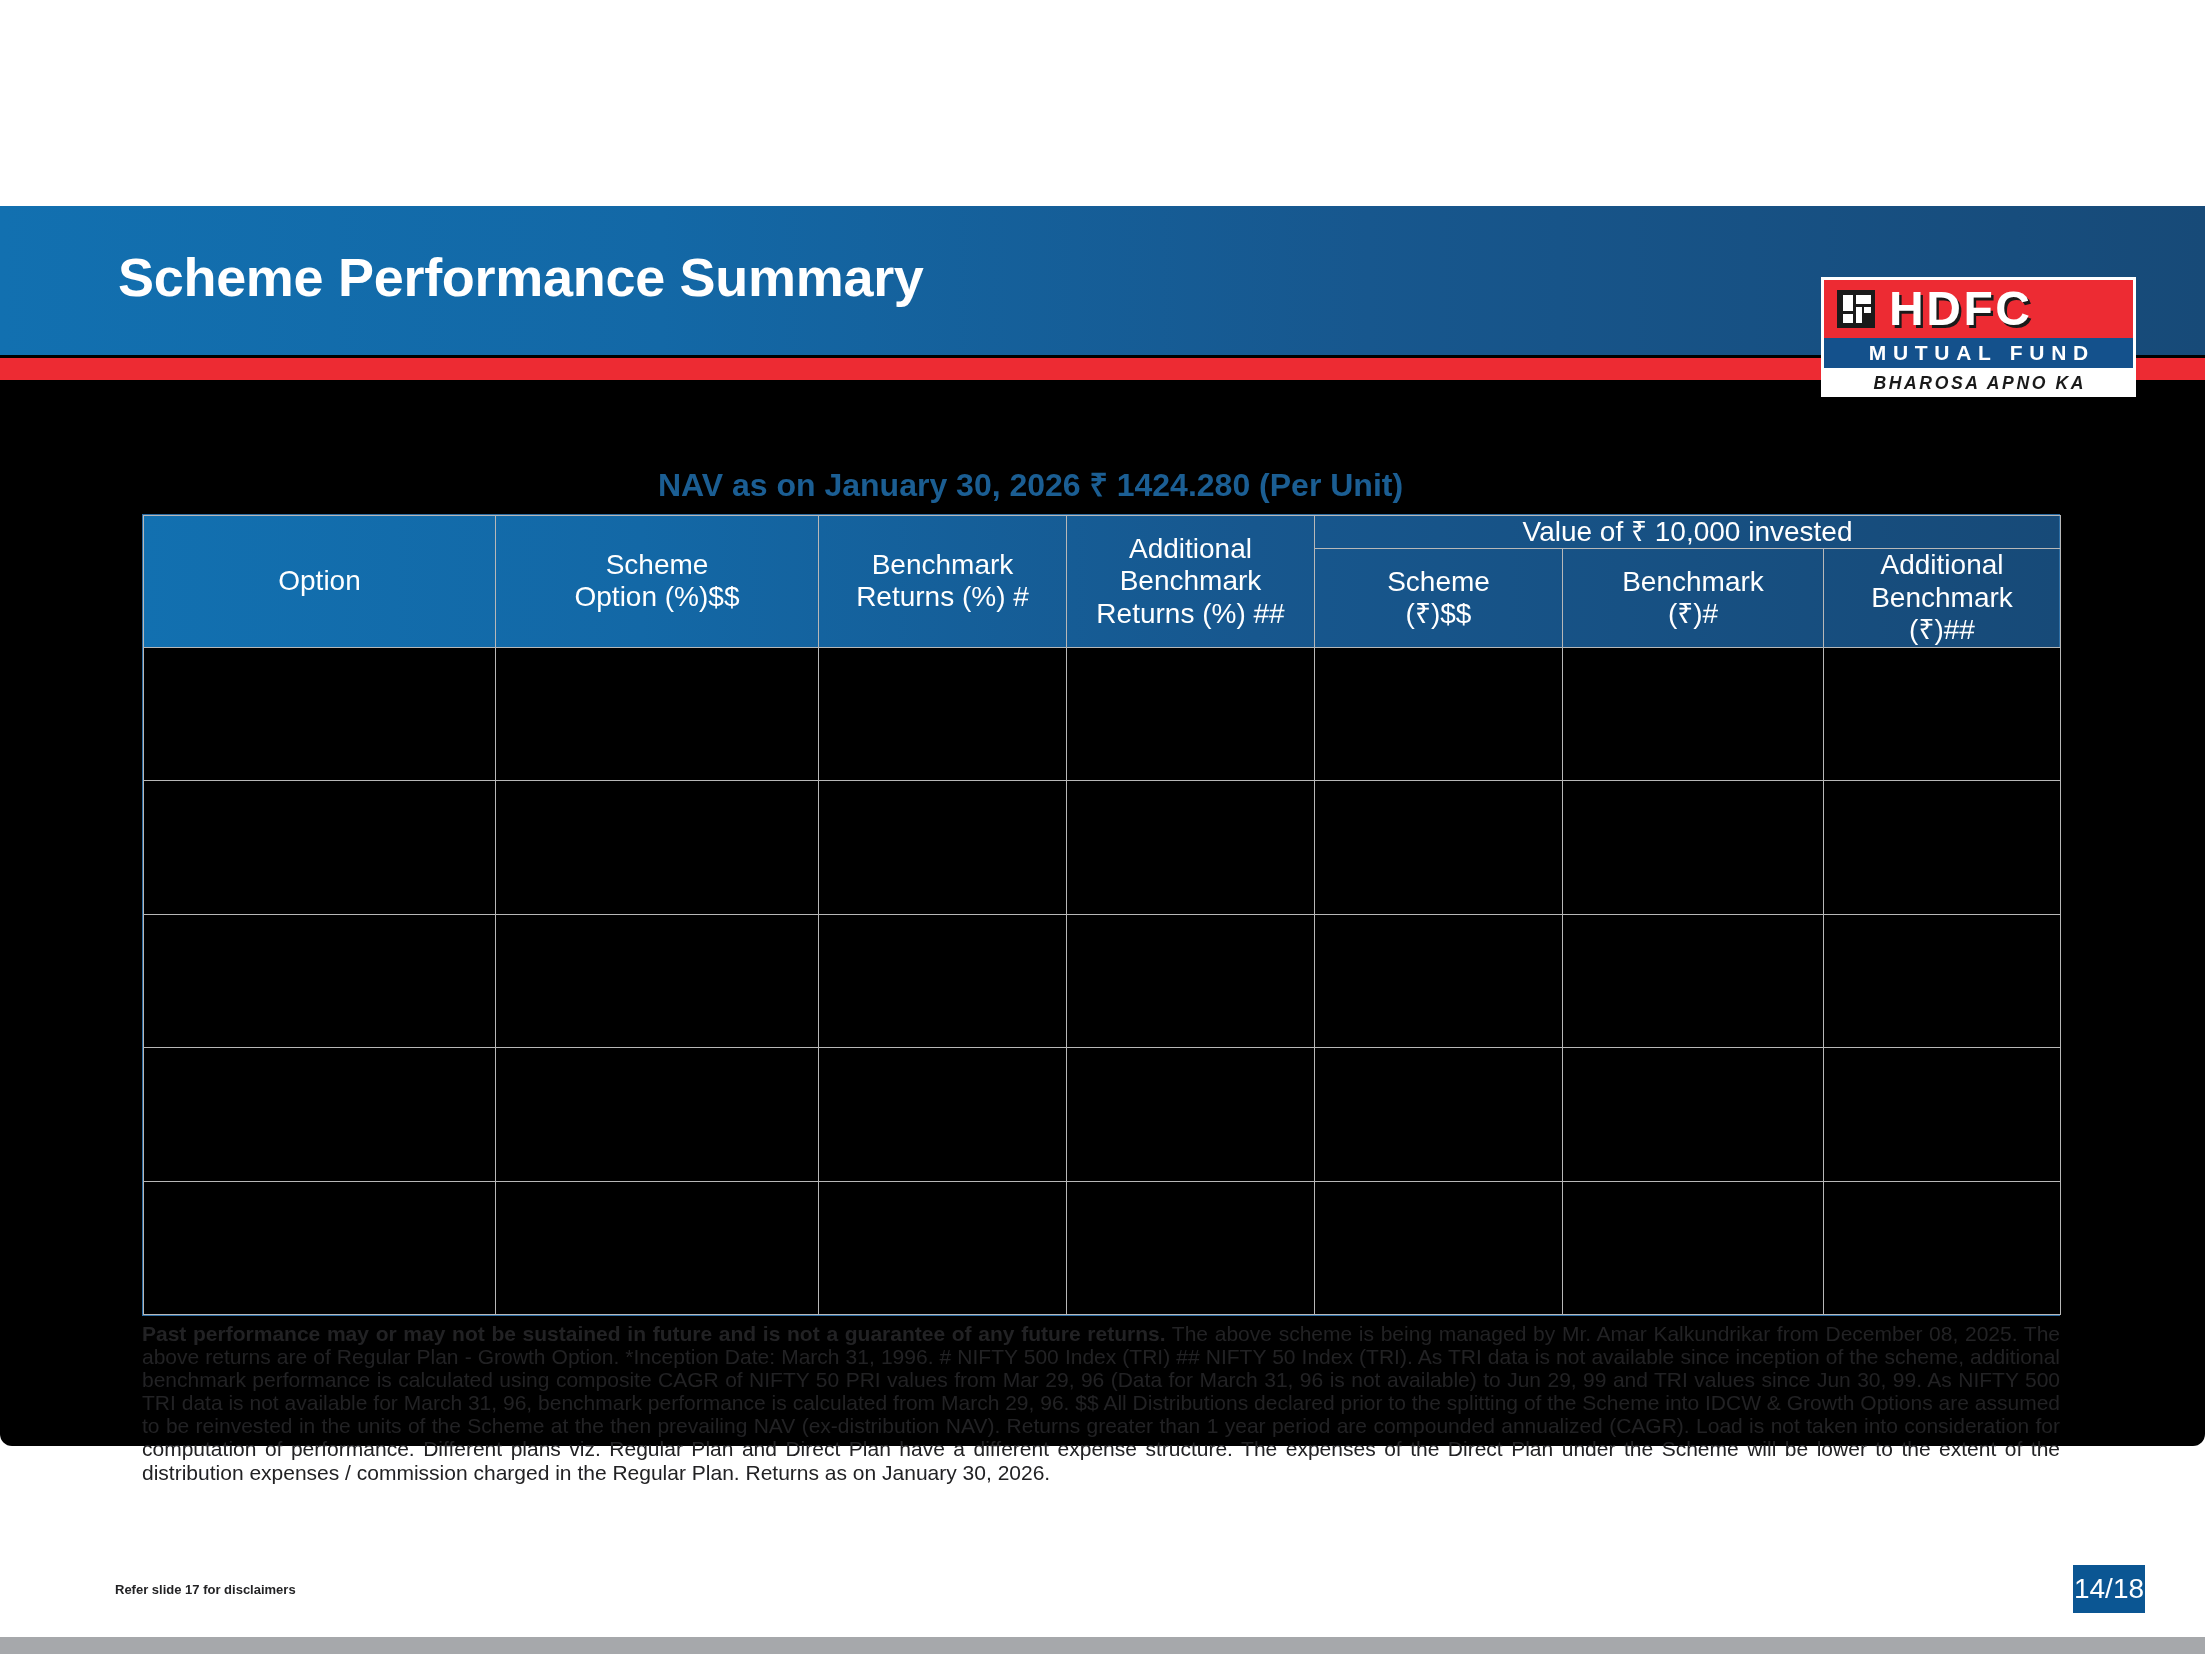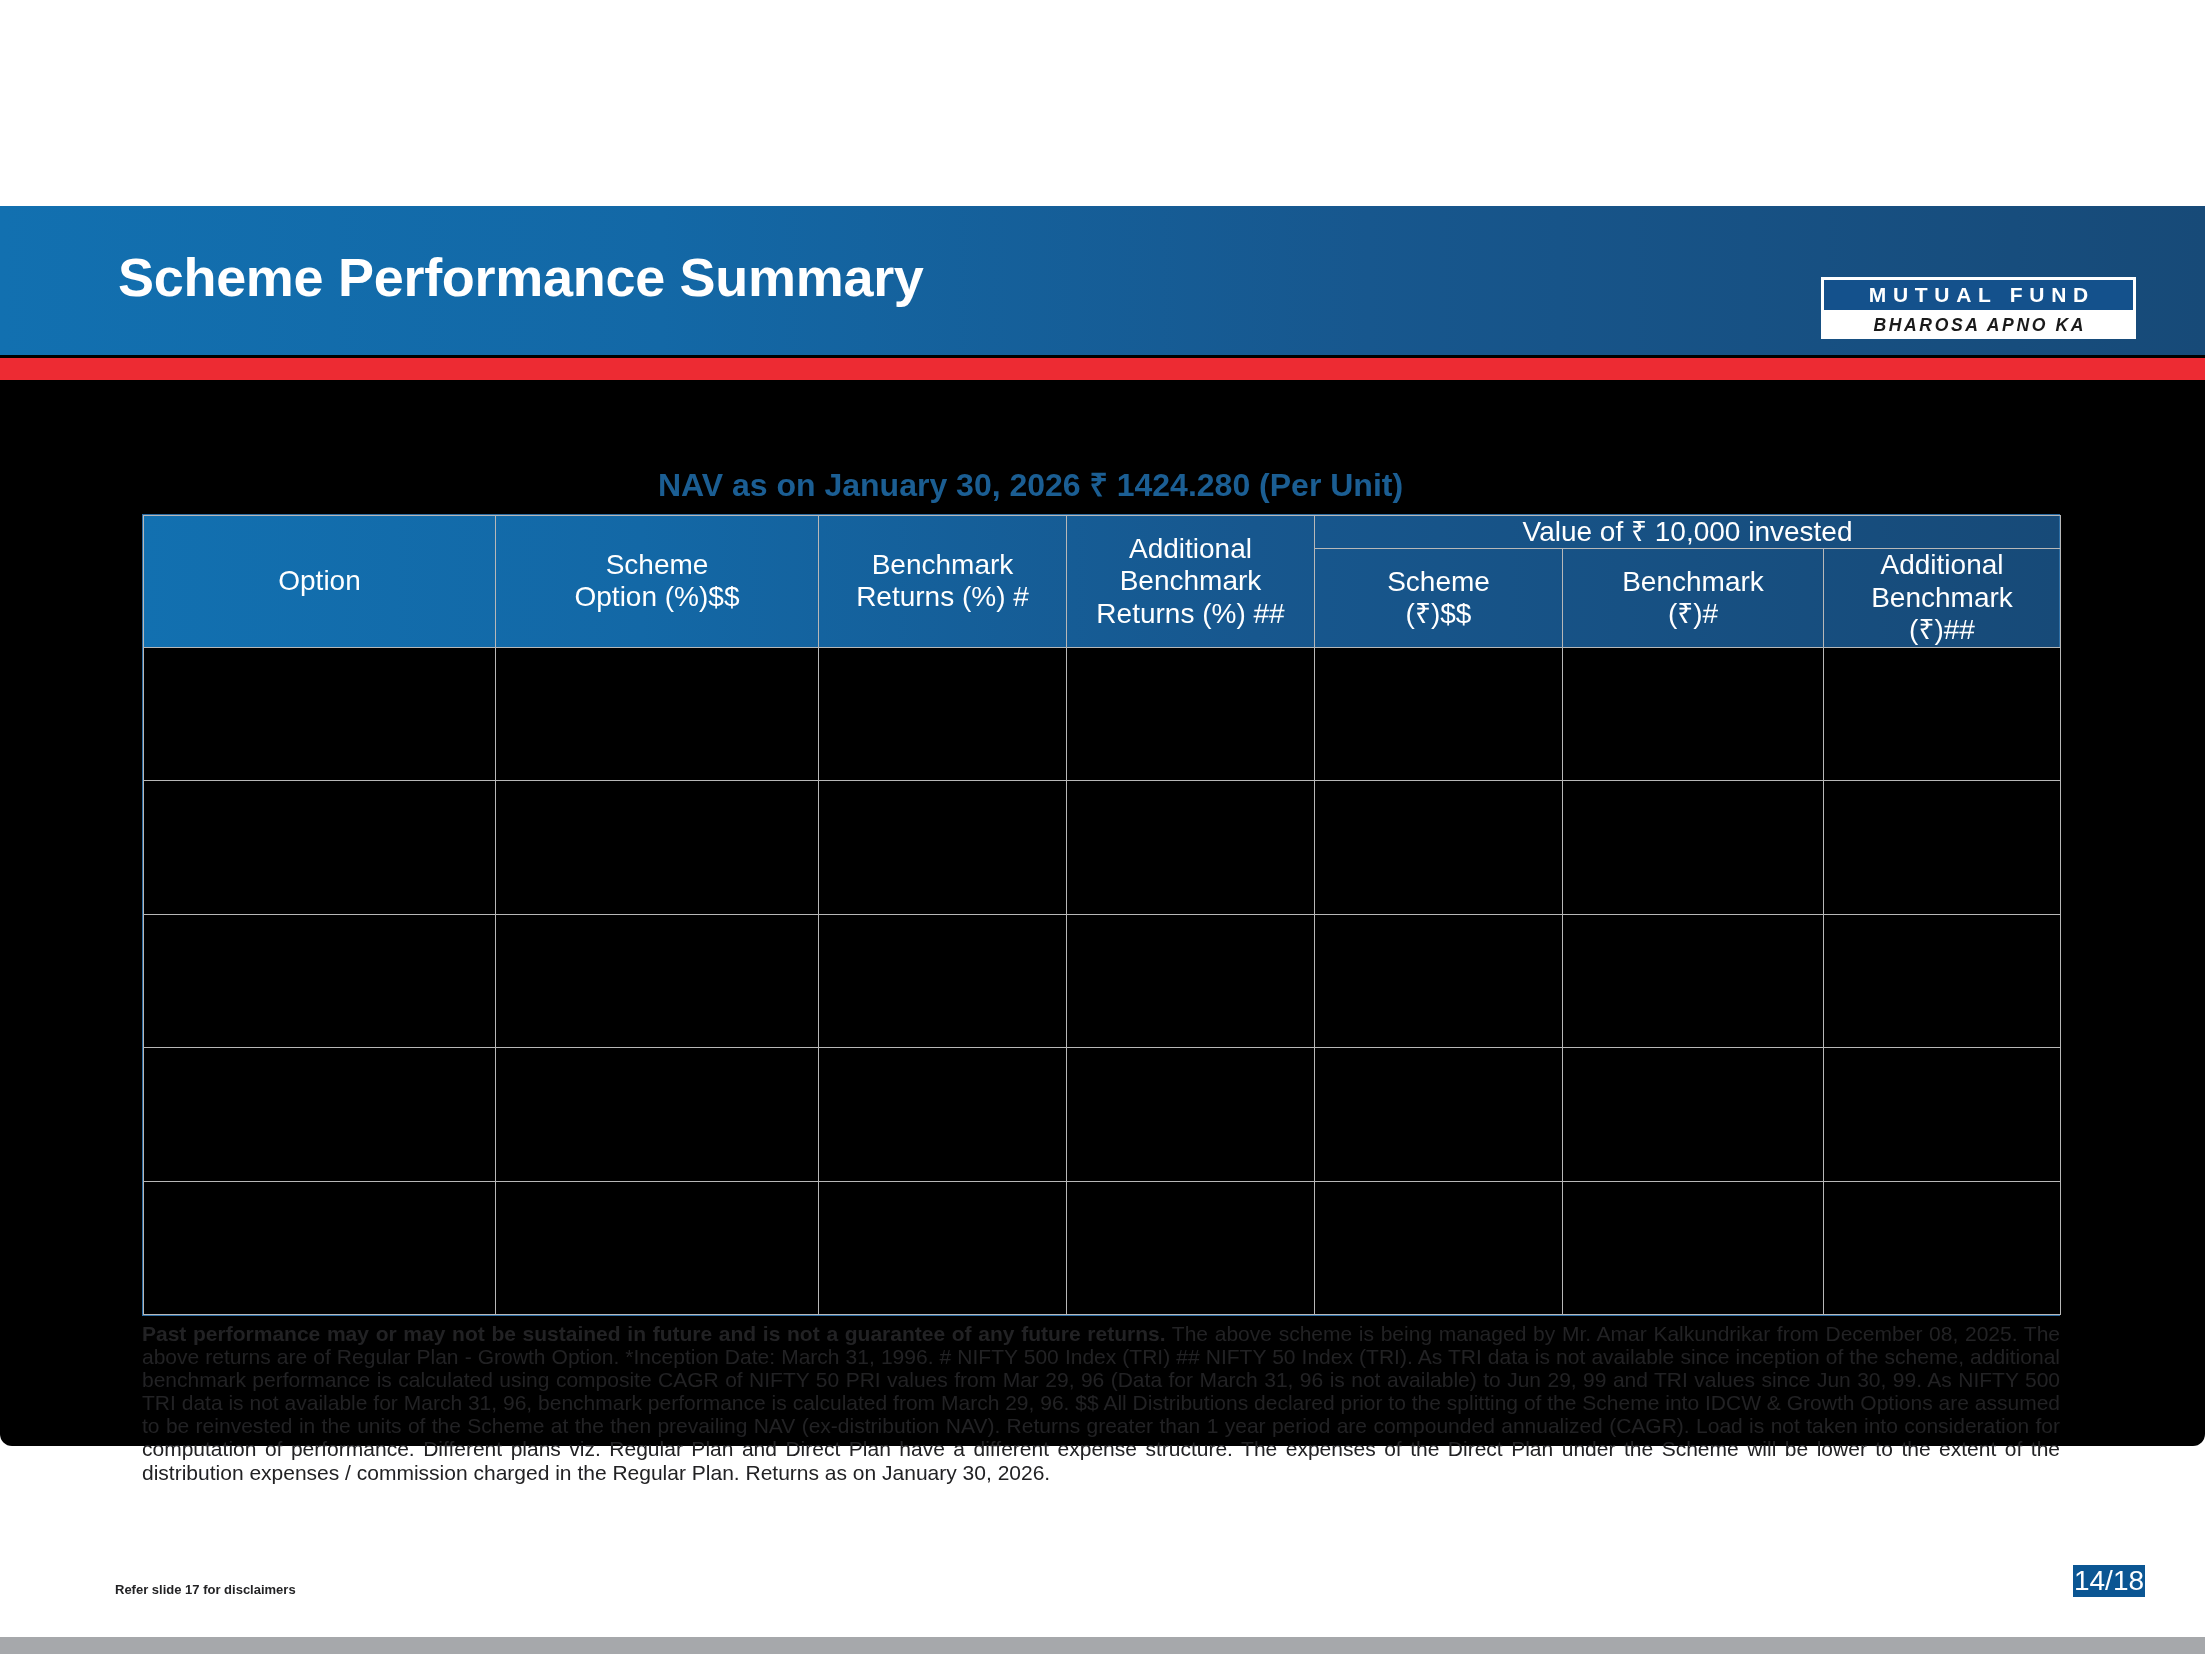--- a/index.html
+++ b/index.html
@@ -201,21 +201,21 @@
     left: 115px; top: 1376px;
     font-size: 13px;
     font-weight: bold;
     color: #232325;
     white-space: nowrap;
   }
 
   .pagenum {
     position: absolute;
     left: 2073px; top: 1359px;
-    width: 72px; height: 32px;
+    width: 72px; height: 48px;
     background: #0b5693;
     color: #ffffff;
     font-size: 28px;
     display: flex;
     align-items: center;
     justify-content: center;
   }
 
   .bottom-grey {
     position: absolute;
@@ -229,20 +229,30 @@
 
 <div class="slide">
 
   <div class="header-bar">
     <div class="header-title">Scheme Performance Summary</div>
   </div>
   <div class="black-split"></div>
   <div class="red-bar"></div>
 
   <div class="logo">
+    <div class="logo-row1">
+      <div class="logo-mark">
+        <i class="m1"></i>
+          <i class="m2"></i>
+          <i class="m3"></i>
+          <i class="m4"></i>
+          <i class="m5"></i>
+      </div>
+      <div class="logo-hdfc">HDFC</div>
+    </div>
     <div class="logo-row2">
       <div class="logo-mf">MUTUAL FUND</div>
     </div>
     <div class="logo-row3">
       <div class="logo-tag">BHAROSA APNO KA</div>
     </div>
   </div>
 
   <div class="nav-line">NAV as on January 30, 2026  ₹ 1424.280 (Per Unit)</div>
 

